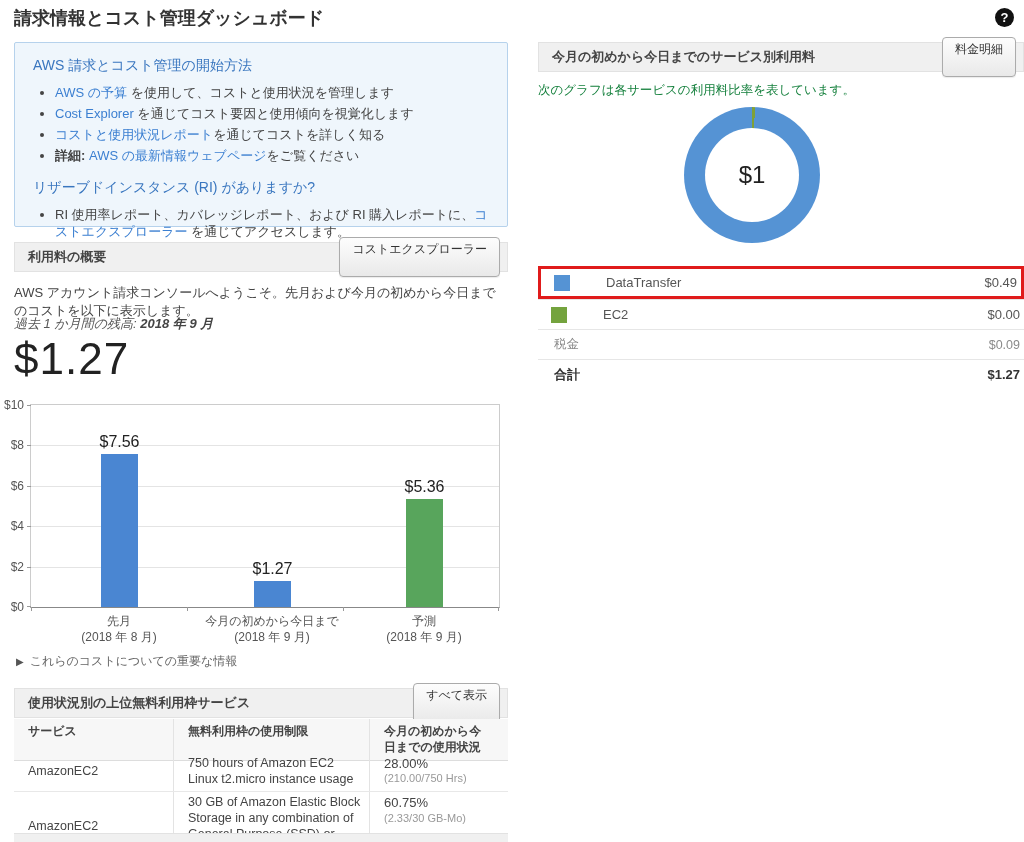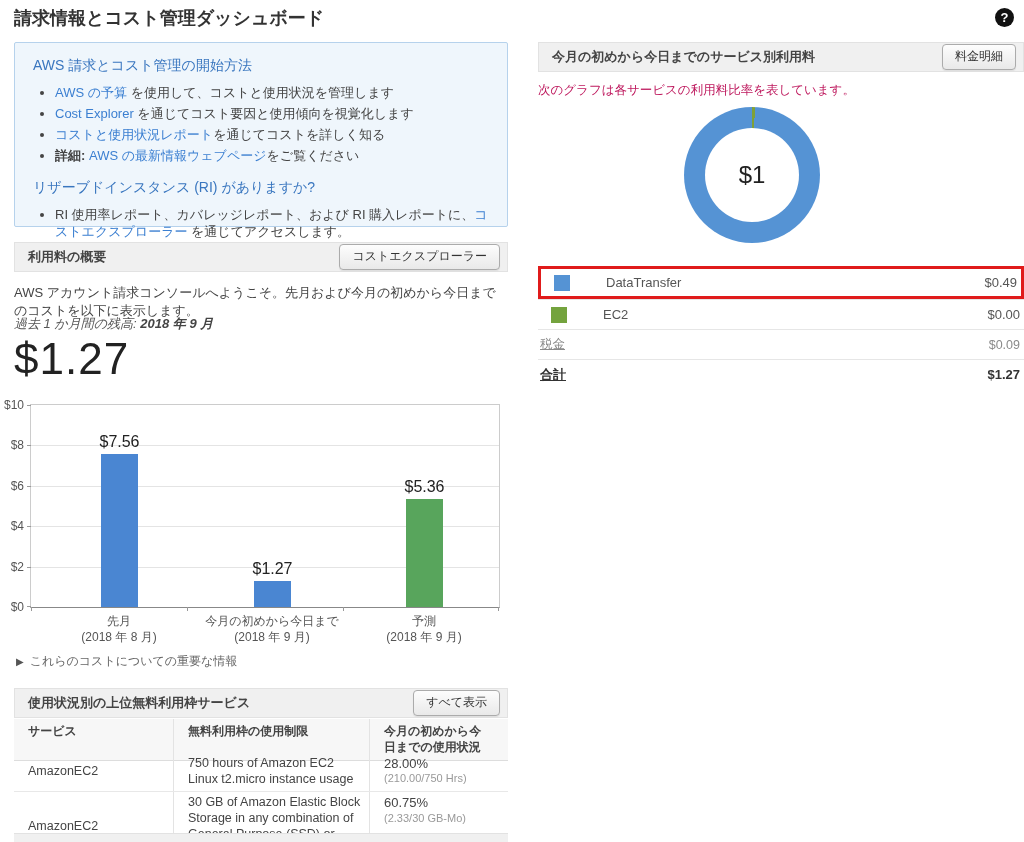--- a/index.html
+++ b/index.html
@@ -20,21 +20,21 @@
   .info-head { color:#3976bf; font-size:14px; margin:2px 0 9px 2px; }
   .info-box ul { list-style:disc; margin:0 0 0 24px; color:#888; }
   .info-box li { margin-bottom:4px; line-height:1.32; color:#444; }
   a.lnk { color:#3b7fd1; text-decoration:none; cursor:pointer; }
   .ri-head { color:#3976bf; font-size:14px; margin:14px 0 9px 2px; }
 
   
   .section-bar { background:#f0f0f0; border:1px solid #e2e2e2; height:30px; display:flex; align-items:center;
     justify-content:space-between; padding:0 7px 0 13px; }
   .section-bar .sec-title { font-weight:bold; font-size:13px; color:#444; }
-  .btn { display:inline-block; padding:3px 12px 4px; font-size:12px; color:#333; white-space:nowrap; cursor:pointer;
+  .btn { display:inline-block; padding:3px 12px 18px; font-size:12px; color:#333; white-space:nowrap; cursor:pointer;
     background:linear-gradient(#fdfdfd,#e9e9e9); border:1px solid #ababab; border-radius:4px; box-shadow:0 1px 1px rgba(0,0,0,.08); }
 
   .usage-bar { position:absolute; top:242px; left:0; width:494px; }
   .welcome-text { position:absolute; top:284px; left:0; width:494px; font-size:13px; color:#444; }
   .balance-line { position:absolute; top:315px; left:0; font-size:13px; font-style:italic; color:#555; }
   .balance-line b { color:#444; }
   .big-amount { position:absolute; top:334px; left:0; font-size:44px; color:#222; letter-spacing:1px; }
 
   
   .chart { position:absolute; top:404px; left:0; width:494px; }
@@ -62,32 +62,32 @@
   .ft-rows { position:absolute; top:753px; left:0; width:494px; }
   .ft-row { border-bottom:1px solid #e8e8e8; }
   .ft-row > div { padding:3px 8px 4px 14px; font-size:12.5px; color:#444; line-height:1.25; }
   .ft-service { display:flex; align-items:center; }
   .usage-pct { font-size:13px; color:#444; }
   .usage-detail { font-size:11px; color:#999; }
   .bottom-strip { position:absolute; top:833px; left:0; width:494px; height:9px; background:#f0f0f0; border-top:1px solid #e2e2e2; }
 
   
   .svc-bar { position:absolute; top:42px; left:0; width:486px; }
-  .svc-sub { position:absolute; top:82px; left:0; font-size:12.5px; color:#be185d; }
+  .svc-sub { position:absolute; top:82px; left:0; font-size:12.5px; color:#15803d; }
   .donut { position:absolute; top:107px; left:146px; width:136px; height:136px; border-radius:50%; }
   .donut-hole { position:absolute; left:21px; top:21px; width:94px; height:94px; border-radius:50%;
     background:#fff; display:flex; align-items:center; justify-content:center; }
   .donut-center { font-size:24px; color:#222; }
 
   .legend { position:absolute; top:266px; left:0; width:486px; }
   .legend-row { display:flex; align-items:center; height:30px; border-top:1px solid #e6e6e6; font-size:13px; color:#555; }
   .legend-row.hl { border:3px solid #e01b1b; height:33px; }
   .swatch { width:16px; height:16px; margin:0 0 0 13px; flex:none; }
   .leg-label { margin-left:36px; }
-  .leg-label.noswatch { margin-left:2px;text-decoration:underline; }
+  .leg-label.noswatch { margin-left:16px; }
   .leg-value { margin-left:auto; margin-right:4px; }
   .row-tax { color:#8a8a8a; font-size:12.5px; }
   .row-tax .leg-value { color:#8a8a8a; }
   .row-total { font-weight:bold; color:#333; }
   .row-total .leg-value { color:#333; }
 </style>
 </head>
 <body>
 
 <h1 class="page-title">請求情報とコスト管理ダッシュボード</h1>

